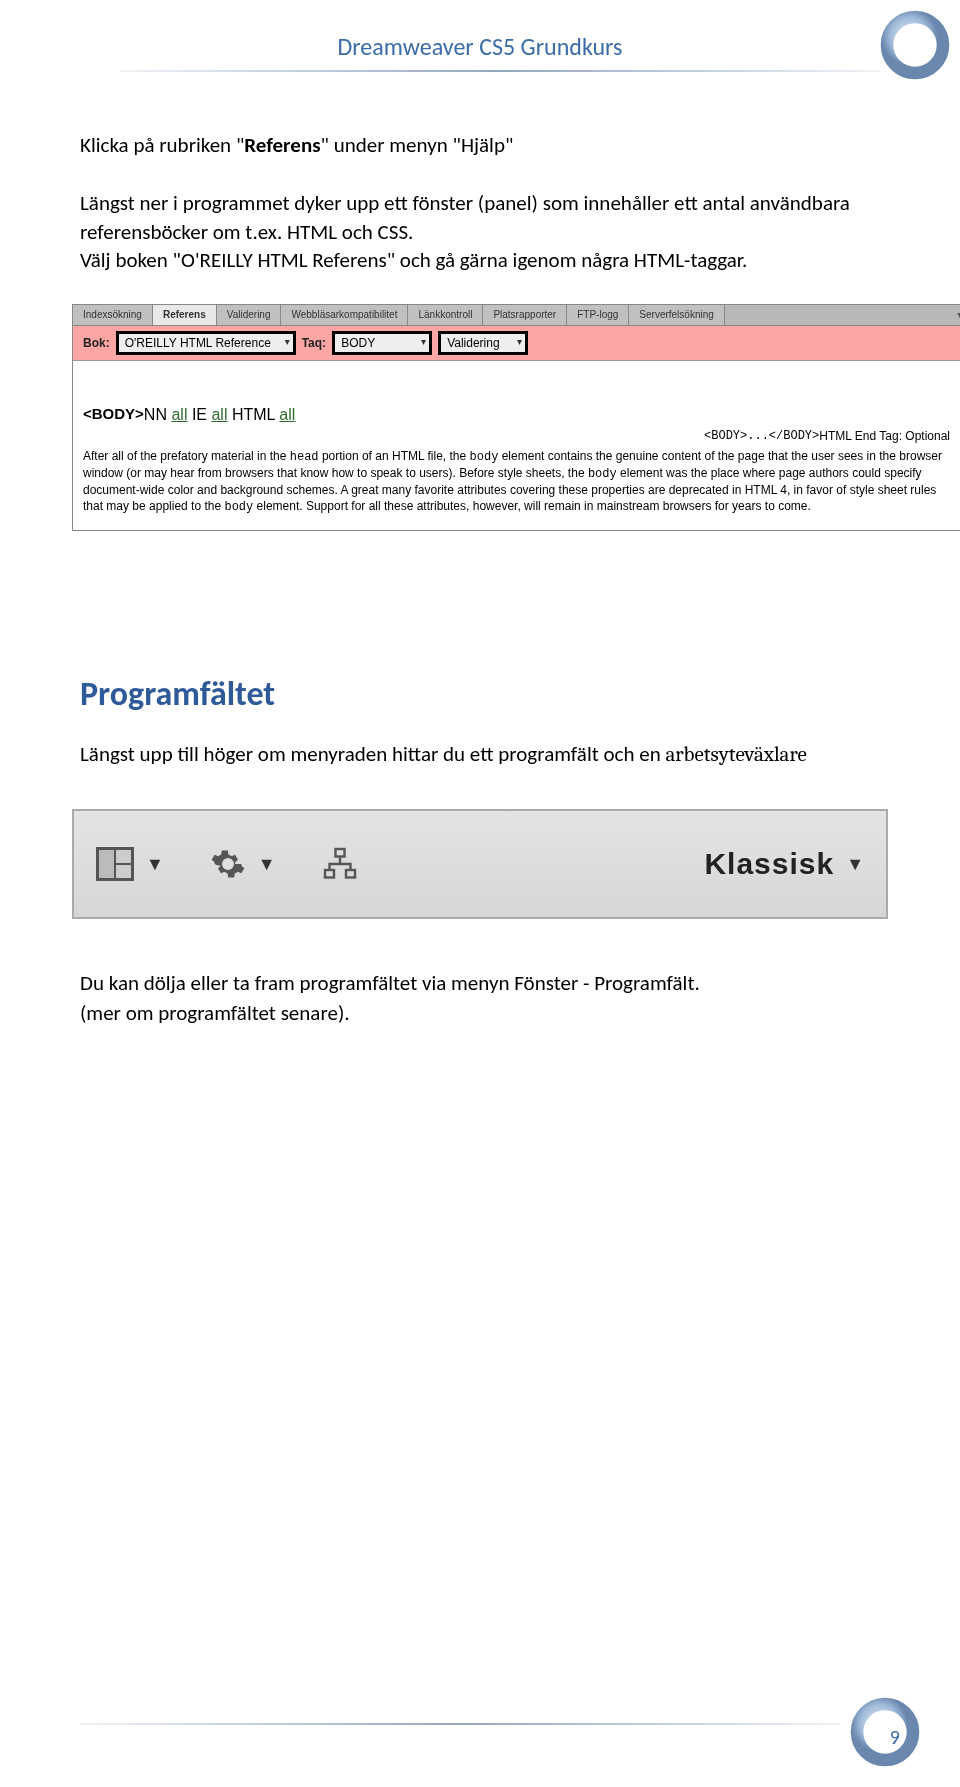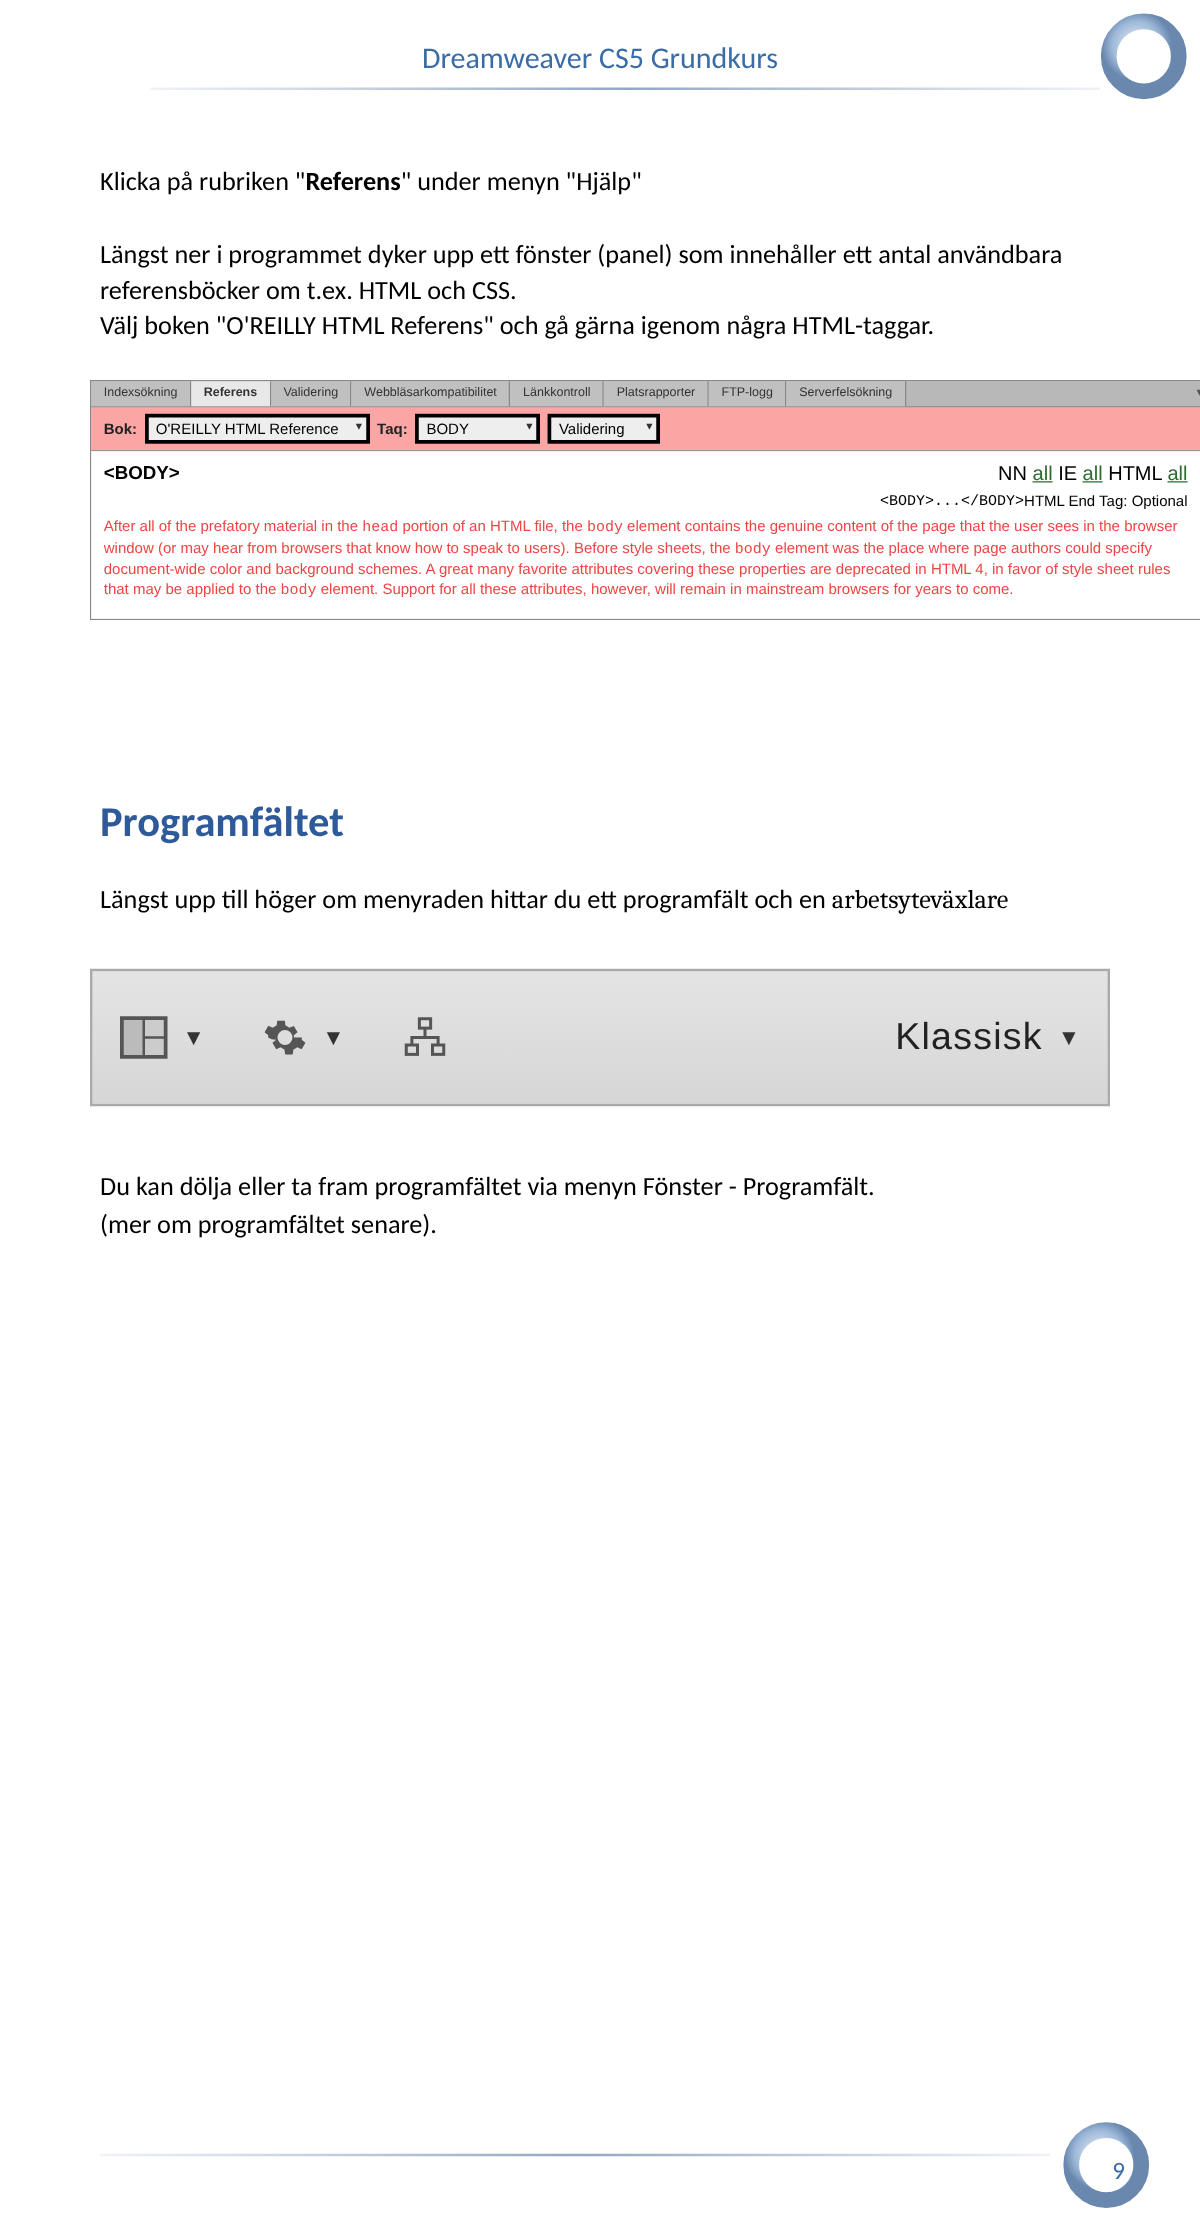--- a/index.html
+++ b/index.html
@@ -117,38 +117,39 @@
     position: absolute;
     right: -13px;
     width: 12px;
     background: #c8c8c8;
     border: 1px solid #999;
   }
   .ref-body .scroll-up { top: 0; height: 14px; font-size:8px; text-align:center; line-height:12px; color:#555;}
   .ref-body .scroll-handle { top: 36px; height: 24px; }
   .ref-row1 {
     display: flex;
-    justify-content: space-between;
+    justify-content: flex-start;
     font-family: Verdana, sans-serif;
+    margin-top: 35px;
   }
   .ref-row1 .left { font-size: 15px; font-weight: bold; }
   .ref-row1 .right { font-size: 16px; }
   .pill { color: #2e6b2e; text-decoration: underline; }
   .ref-row2 {
     display: flex;
     justify-content: flex-end;
     font-size: 12px;
     margin-top: 2px;
   }
   .ref-row2 .left { font-family: "Courier New", monospace; }
   .ref-desc {
     margin-top: 4px;
     font-family: Verdana, sans-serif;
     font-size: 12px;
-    color: #ef4444;
+    color: #000000;
   }
   .ref-desc .mono { font-family: "Courier New", monospace; }
 
   .h2 {
     margin-top: 140px;
     font-size: 34px;
     color: #2f5a99;
     font-weight: bold;
   }
   .p3 { margin-top: 24px; }
@@ -165,21 +166,21 @@
     gap: 46px;
     font-family: Arial, sans-serif;
   }
   .s2-item {
     display: flex;
     align-items: center;
     gap: 12px;
   }
   .s2-label {
     font-size: 30px;
-    font-weight: normal;
+    font-weight: bold;
     letter-spacing: 1px;
     color: #222;
   }
   .tri {
     font-size: 18px;
     color: #333;
   }
   .layout-icon {
     width: 38px; height: 34px;
     background: #555;

